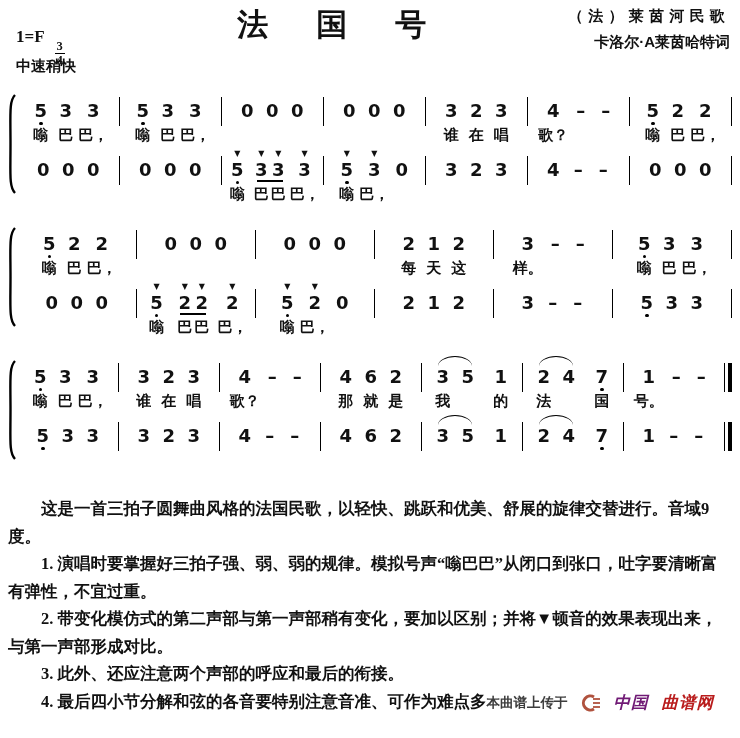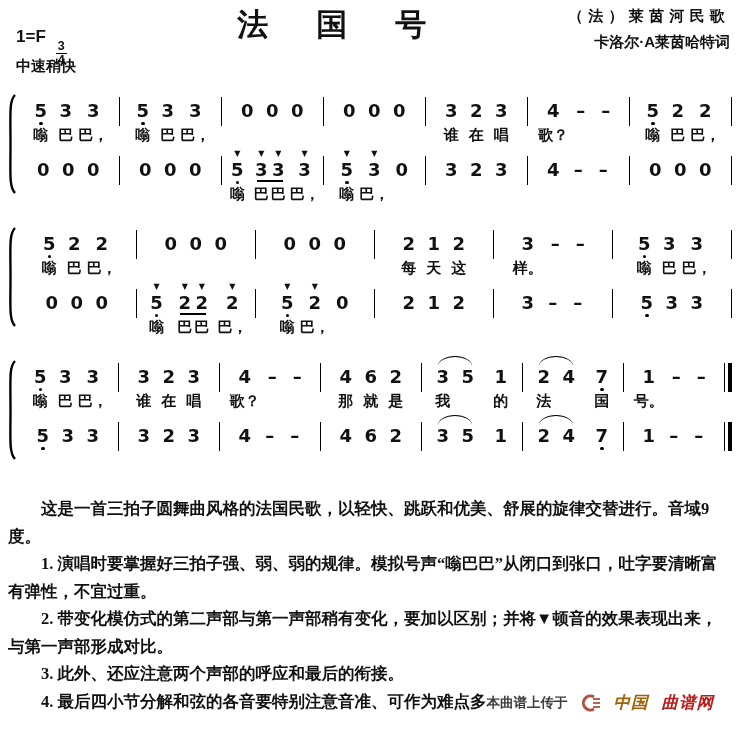--- a/index.html
+++ b/index.html
@@ -8,21 +8,21 @@
 
   
   .header{position:relative;height:88px;}
   .title{position:absolute;top:4px;left:50%;transform:translateX(-56%);
          font-size:31px;font-weight:bold;letter-spacing:1.55em;white-space:nowrap;
          font-family:"Liberation Sans",sans-serif;}
   .credits{position:absolute;top:3px;right:10px;text-align:right;font-size:15px;
            font-weight:bold;line-height:26px;font-family:"Liberation Sans",sans-serif;margin-left:24px;}
   .credits .c1{letter-spacing:0.35em;}
   .keysig{position:absolute;top:27px;left:16px;font-size:17px;font-weight:bold;
-          font-family:Liberation Sans, sans-serif;}
+          font-family:Liberation Serif, serif;}
   .frac{display:inline-flex;flex-direction:column;align-items:center;vertical-align:-8px;
         margin-left:10px;font-size:12.5px;line-height:1.05;}
   .frac .den{border-top:1.8px solid #000;padding:0 2px;}
   .frac .num{padding:0 2px;}
   .tempo{position:absolute;top:57px;left:16px;font-size:15px;font-weight:bold;
          font-family:"Liberation Sans",sans-serif;}
 
   
   .score{padding:2px 8px 0 6px;}
   .system{display:flex;margin-bottom:9px;}
@@ -1101,18 +1101,18 @@
     <p class="para">2. 带变化模仿式的第二声部与第一声部稍有变化，要加以区别；并将▼顿音的效果表现出来，与第一声部形成对比。</p>
     <p class="para">3. 此外、还应注意两个声部的呼应和最后的衔接。</p>
     <p class="para"><span>4. 最后四小节分解和弦的各音要特别注意音准、可作为难点多</span><span class="wm">
           <span class="wm-prefix">本曲谱上传于</span>
           <svg class="logo" width="20" height="18" viewBox="0 0 20 18" style="color: rgb(176, 82, 62);">
             <path d="M13 3 A7 7 0 1 0 13 15" stroke="currentColor" stroke-width="3" fill="none"></path>
             <line x1="12" y1="5" x2="19" y2="5" stroke="currentColor" stroke-width="1.8"></line>
             <line x1="12" y1="9" x2="19" y2="9" stroke="currentColor" stroke-width="1.8"></line>
             <line x1="12" y1="13" x2="19" y2="13" stroke="currentColor" stroke-width="1.8"></line>
           </svg>
-          <span class="brand brand-black" style="color: #a16207;">中国</span>
+          <span class="brand brand-black" style="color: #701a75;">中国</span>
           <span class="brand brand-red" style="color: #b91c1c;">曲谱网</span>
         </span></p>
   </div>
 
 </div>
 
 </body></html>

